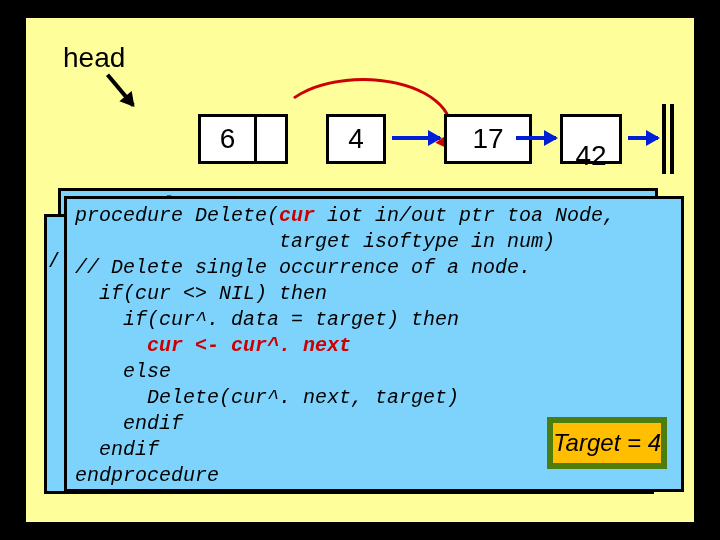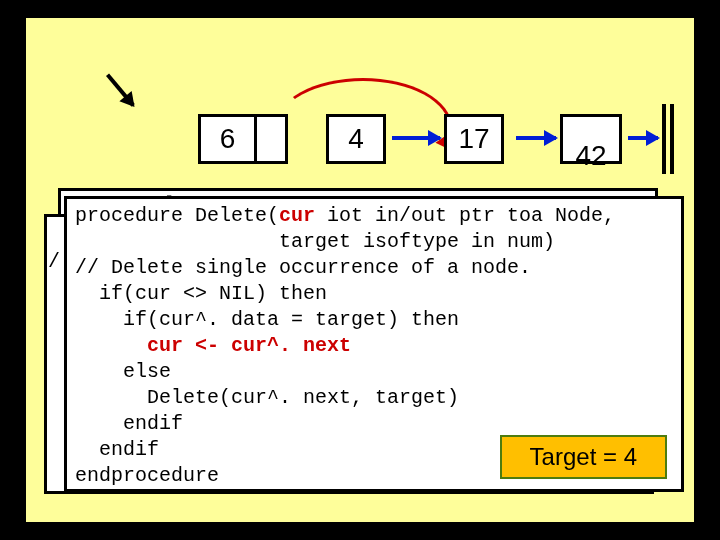--- a/index.html
+++ b/index.html
@@ -67,21 +67,21 @@
     font-size: 28px;
     border-right: 3px solid #000;
     box-sizing: border-box;
   }
   .node .ptr {
     width: 28px;
   }
   .n6  { left: 172px; }
   .n4  { left: 300px; width: 60px; }
   .n4 .val { border-right: none; width: 100%; }
-  .n17 { left: 418px; width: 60px; }
+  .n17 { left: 418px; width: 88px; }
   .n17 .val { border-right: none; width: 100%; }
   .n42 { left: 534px; width: 62px; }
   .n42 .val { border-right: none; width: 100%; margin-top: 34px; }
 
   
   .blue-arrow {
     position: absolute;
     top: 118px;
     height: 4px;
     background: #001ED6;
@@ -125,23 +125,24 @@
     width: 0; height: 0;
     border-top: 8px solid transparent;
     border-bottom: 8px solid transparent;
     border-left: 14px solid #CC0000;
     transform: rotate(55deg);
   }
 
   
   .panel {
     position: absolute;
-    background: #ffffff;
+    background: #7dd3fc;
     border: 3px solid #000;
     box-sizing: border-box;
+    font-style: italic;
   }
   .pb1 { left: 32px;  top: 170px; width: 600px; height: 140px; }
   .pb2 { left: 18px;  top: 196px; width: 610px; height: 280px; }
   .pfront { left: 38px; top: 178px; width: 620px; height: 296px; }
 
   .code {
     position: absolute;
     left: 8px;
     top: 4px;
     right: 8px;
@@ -168,33 +169,34 @@
     left: 22px;
     top: 232px;
     font-family: "Courier New", monospace;
     font-size: 20px;
     color: #000;
   }
 
   .target-badge {
     position: absolute;
     right: 14px;
-    bottom: 10px;
+    bottom: 20px;
     background: #FFBF00;
-    border: 2px solid #4d7c0f;
-    padding: 6px 28px;
+    border: 6px solid #4d7c0f;
+    padding: 6px 0;
     font-size: 24px;
     box-sizing: border-box;
   }
 </style>
 </head>
 <body>
 
 <div class="outer">
 
+  <div class="head-label">head</div>
   <div class="head-arrow"></div>
 
   <div class="red-arc"></div>
 
   <div class="node n6">
     <div class="val">6</div>
     <div class="ptr"></div>
   </div>
   <div class="node n4">
     <div class="val">4</div>

